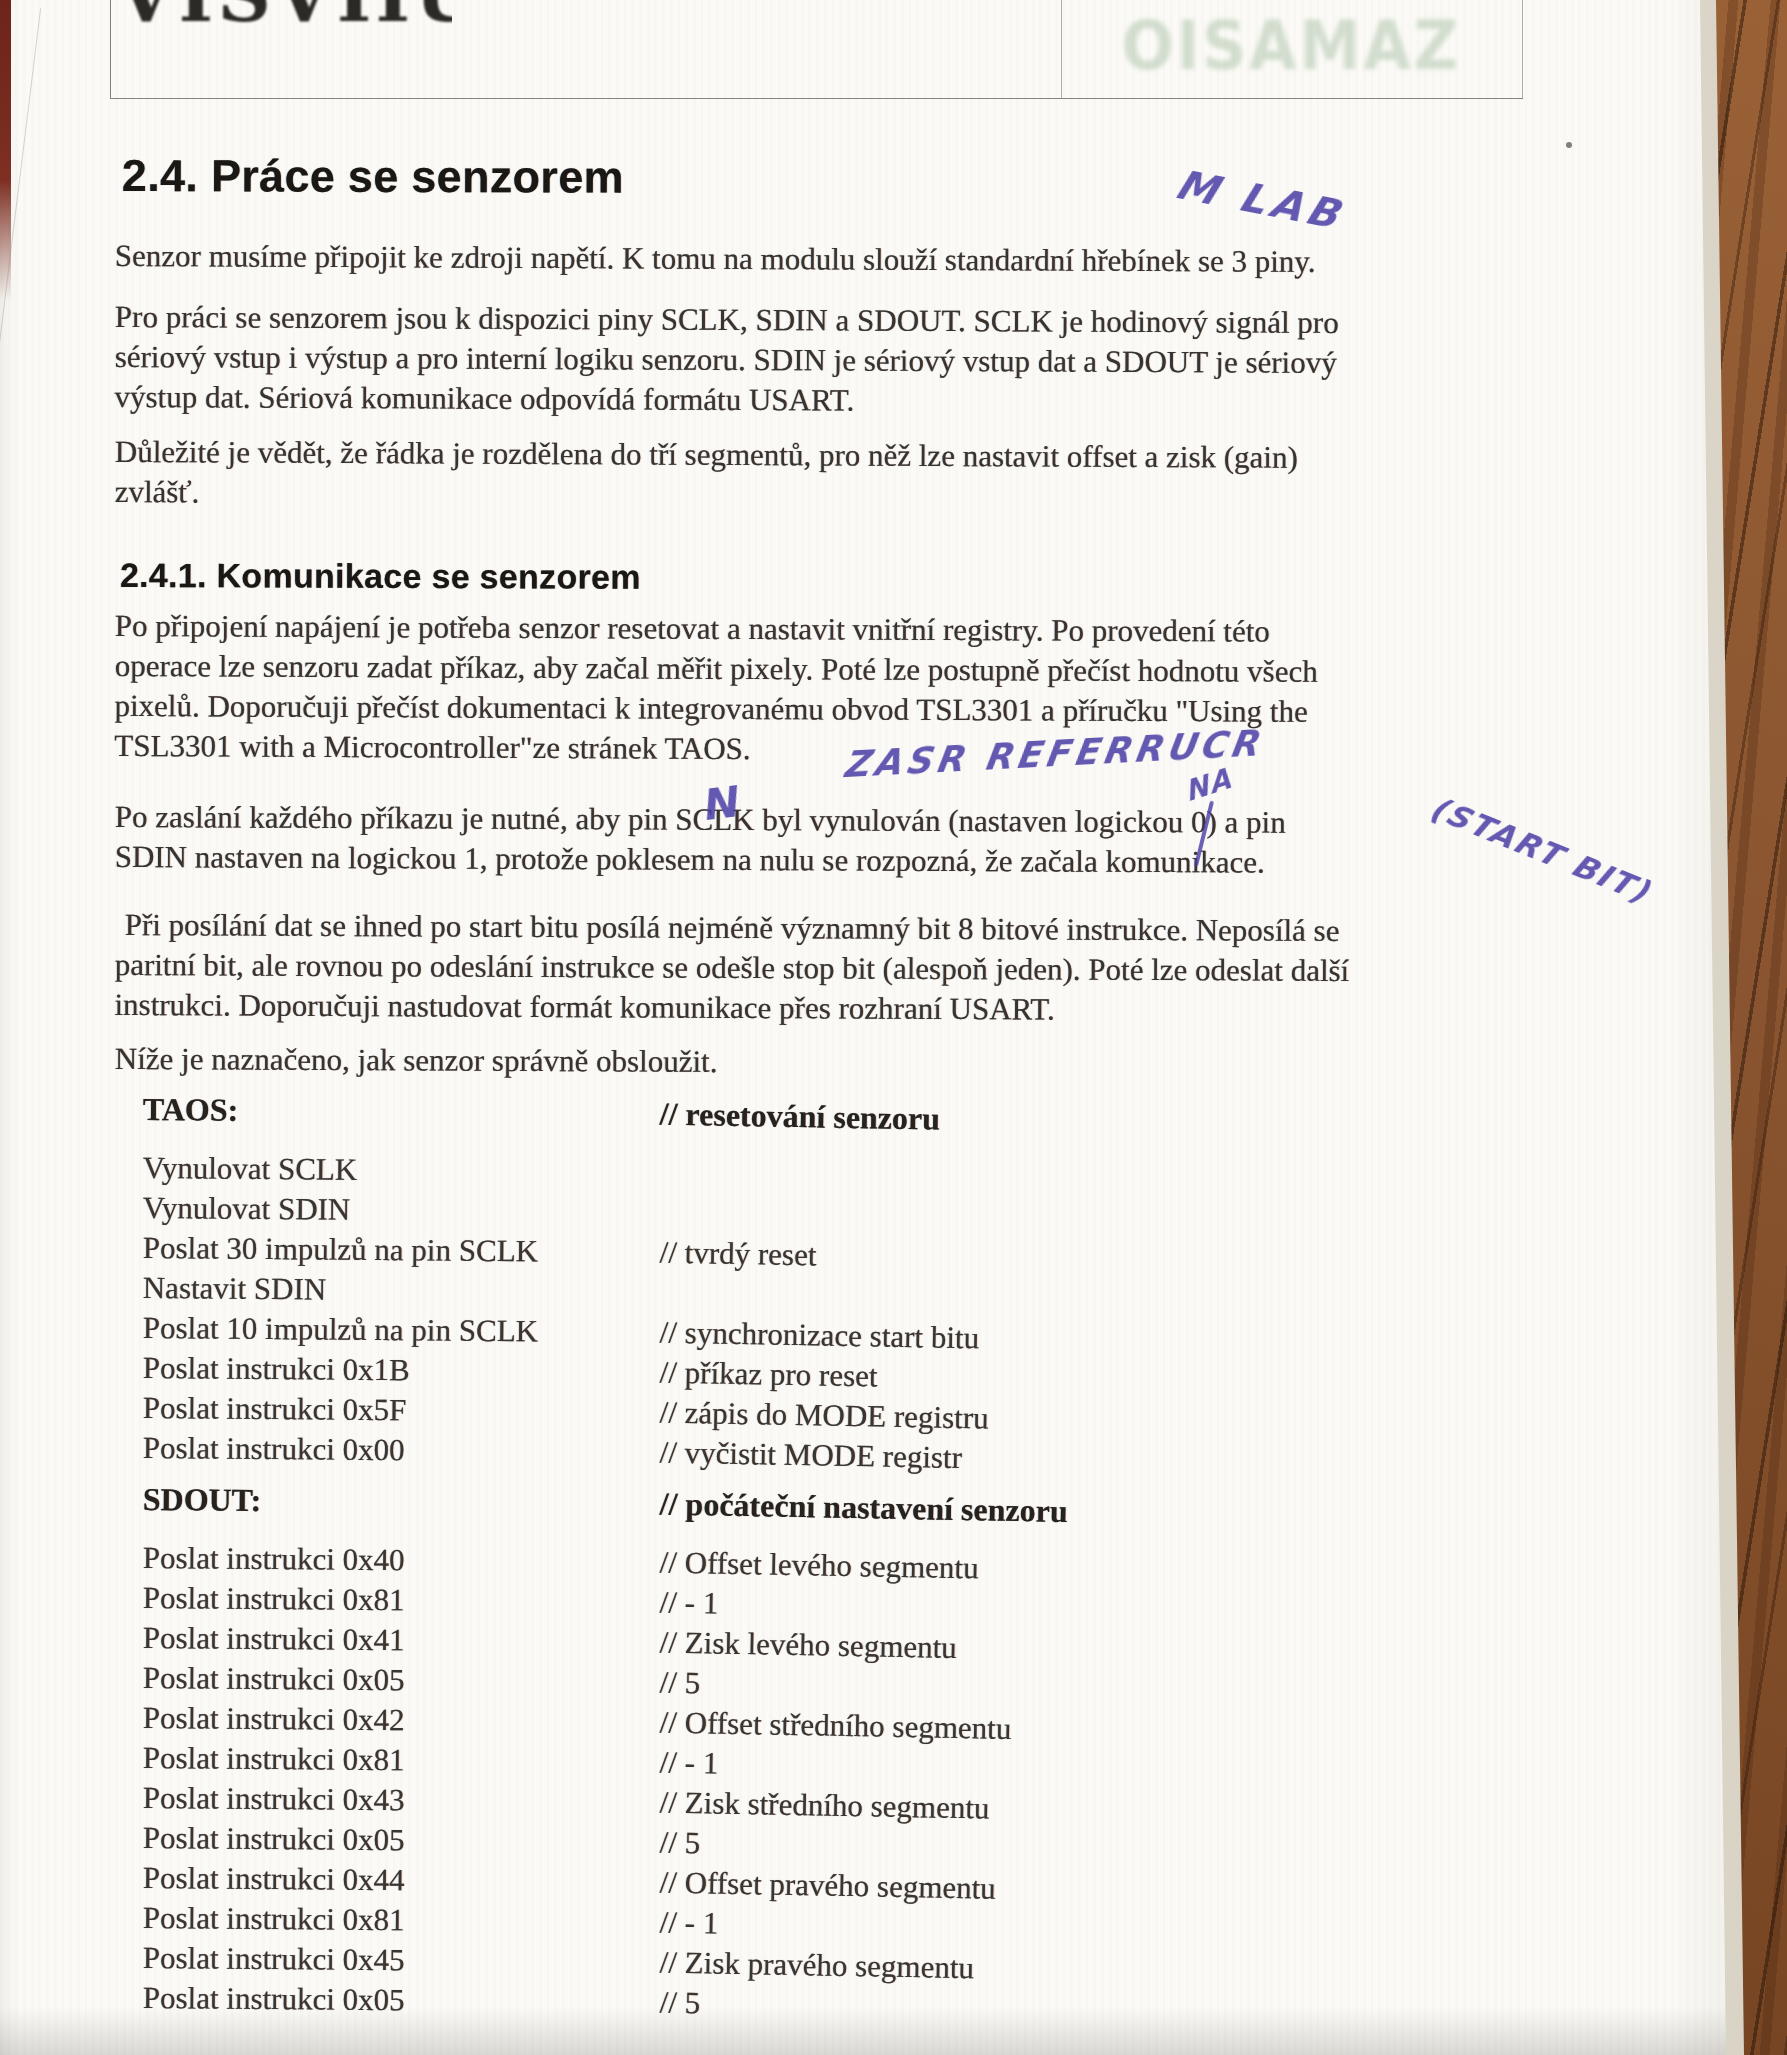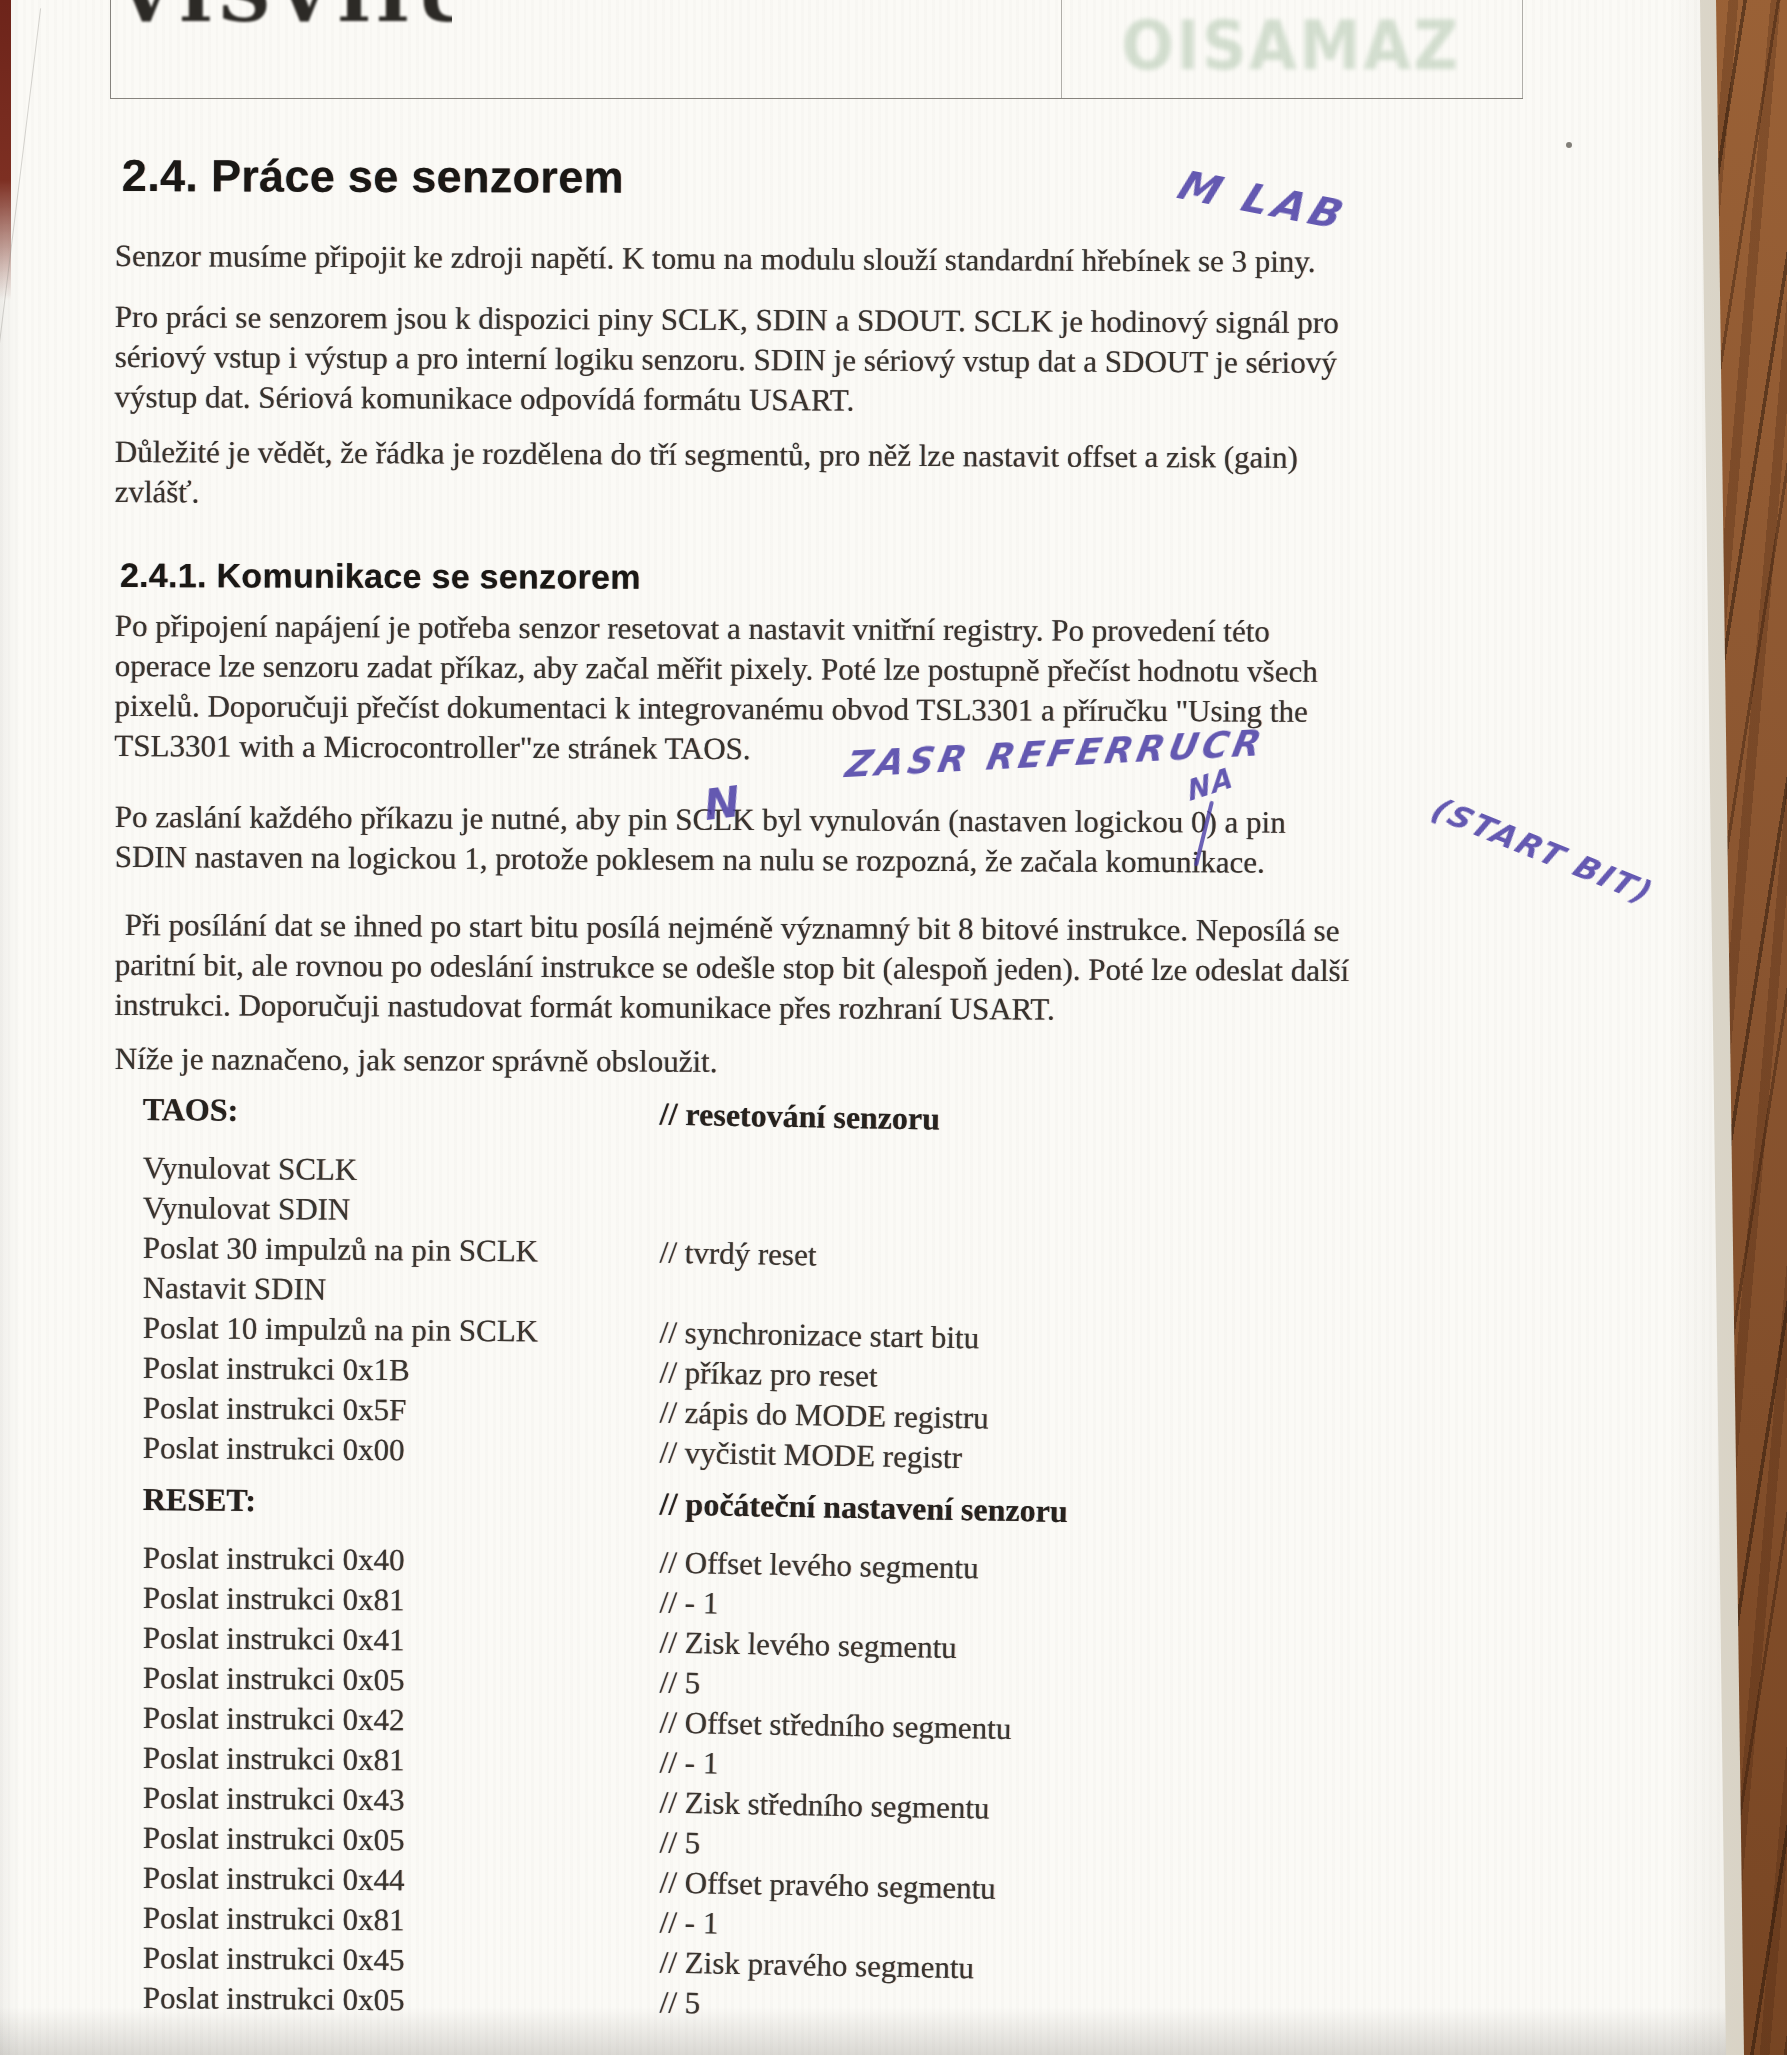--- a/index.html
+++ b/index.html
@@ -136,21 +136,21 @@
       </div>
         <div class="lrow">
         <span class="cmd scan">Poslat instrukci 0x5F</span>
         <span class="cmt scan">// zápis do MODE registru</span>
       </div>
         <div class="lrow">
         <span class="cmd scan">Poslat instrukci 0x00</span>
         <span class="cmt scan">// vyčistit MODE registr</span>
       </div>
         <div class="lrow header">
-        <span class="cmd scan">RESET:</span>
+        <span class="cmd scan">SDOUT:</span>
         <span class="cmt scan">// počáteční nastavení senzoru</span>
       </div>
         <div class="lrow">
         <span class="cmd scan">Poslat instrukci 0x40</span>
         <span class="cmt scan">// Offset levého segmentu</span>
       </div>
         <div class="lrow">
         <span class="cmd scan">Poslat instrukci 0x81</span>
         <span class="cmt scan">// - 1</span>
       </div>

